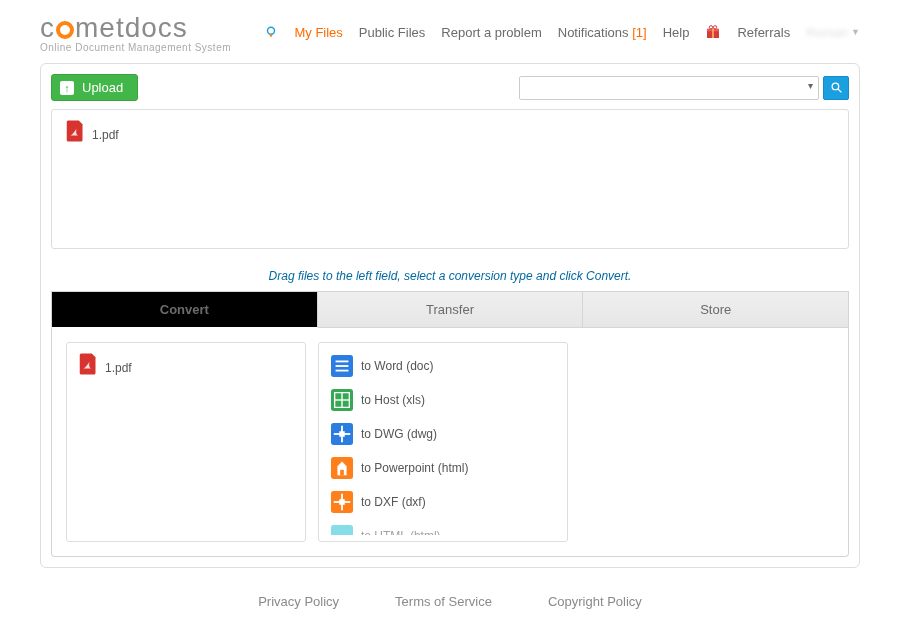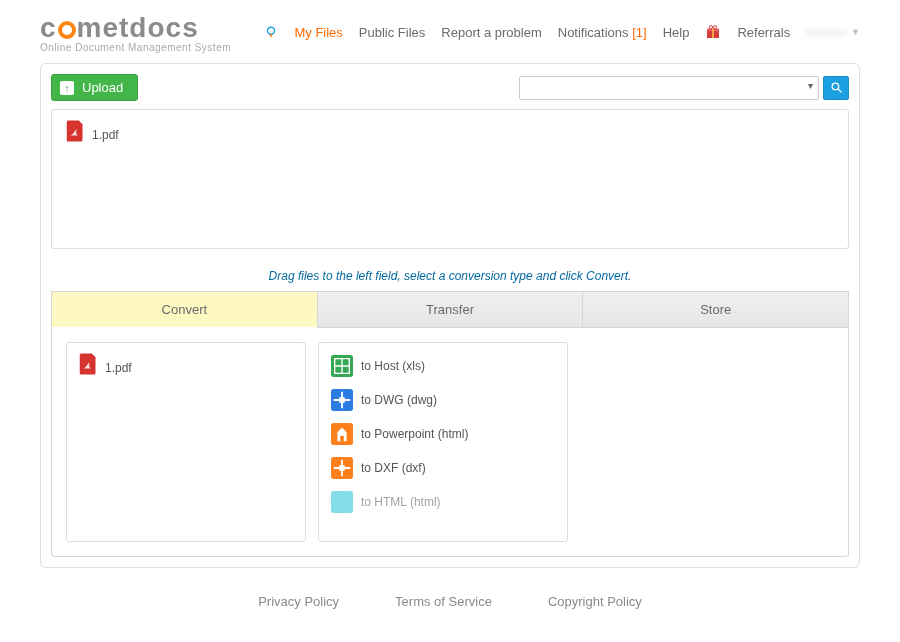--- a/index.html
+++ b/index.html
@@ -10,21 +10,21 @@
       background: #fff;
       width: 900px;
     }
     .header {
       display: flex;
       align-items: flex-start;
       justify-content: space-between;
       padding: 12px 40px 8px 40px;
     }
     .logo-wrap { display: flex; flex-direction: column; }
-    .logo { font-size: 28px; color: #8b8b8b; font-weight: 700; letter-spacing: 1px; }
+    .logo { font-size: 28px; color: #8b8b8b; font-weight: 400; letter-spacing: 1px; }
     .logo .o-ring {
       display: inline-block;
       width: 18px; height: 18px;
       border: 4px solid #ff8412;
       border-radius: 50%;
       vertical-align: -2px;
       margin: 0 1px;
     }
     .tagline { font-size: 10px; color: #aaa; letter-spacing: 0.5px; margin-top: -2px; }
     .topnav { display: flex; align-items: center; gap: 16px; padding-top: 12px; font-size: 13px; }
@@ -89,21 +89,21 @@
 
     .hint-text { text-align:center; font-style:italic; color:#0369a1; font-size:12px; margin: 20px 0 8px; }
 
     .tabs { display:flex; }
     .tab {
       flex:1; text-align:center; padding: 10px 0;
       background: linear-gradient(#efefef,#e6e6e6);
       border:1px solid #d5d5d5; color:#6b6b6b; font-size:13px;
       cursor:pointer;
     }
-    .tab.active { background:#fef9c3; border-bottom:1px solid #fff; font-weight:400; }
+    .tab.active { background:#000000; border-bottom:1px solid #fff; font-weight:700; }
     .tab + .tab { border-left:none; }
 
     .tab-body {
       border:1px solid #d5d5d5; border-top:none;
       padding: 14px; display:flex; gap:12px;
       border-bottom-left-radius:4px; border-bottom-right-radius:4px;
     }
     .panel {
       border:1px solid #ddd; border-radius:3px; background:#fff;
       padding: 10px 12px;
@@ -219,20 +219,31 @@
         </span>
         <span>1.pdf</span>
       </div>
     </div>
 
     <div class="panel conv">
       <div class="conv-list">
         <div class="conv-item">
           <span class="fmt-icon">
               <svg viewBox="0 0 24 24">
+                <rect width="24" height="24" rx="3" fill="#2b7de1"></rect>
+                <rect x="5" y="6" width="14" height="2" fill="#fff"></rect>
+                <rect x="5" y="11" width="14" height="2" fill="#fff"></rect>
+                <rect x="5" y="16" width="14" height="2" fill="#fff"></rect>
+              </svg>
+            </span>
+          <span>to Word (doc)</span>
+        </div>
+        <div class="conv-item">
+          <span class="fmt-icon">
+              <svg viewBox="0 0 24 24">
                 <rect width="24" height="24" rx="3" fill="#34a853"></rect>
                 <path d="M4 4h16v16H4z" fill="none" stroke="#fff" stroke-width="1.5"></path>
                 <line x1="4" y1="12" x2="20" y2="12" stroke="#fff" stroke-width="1.5"></line>
                 <line x1="12" y1="4" x2="12" y2="20" stroke="#fff" stroke-width="1.5"></line>
               </svg>
             </span>
           <span>to Host (xls)</span>
         </div>
         <div class="conv-item">
           <span class="fmt-icon">

